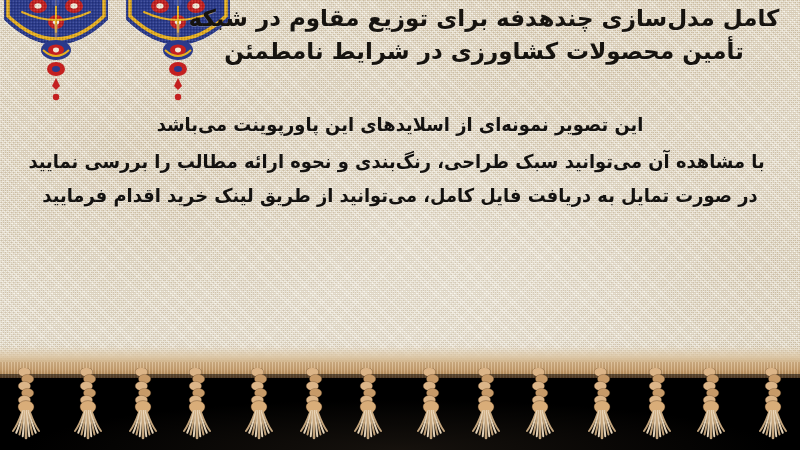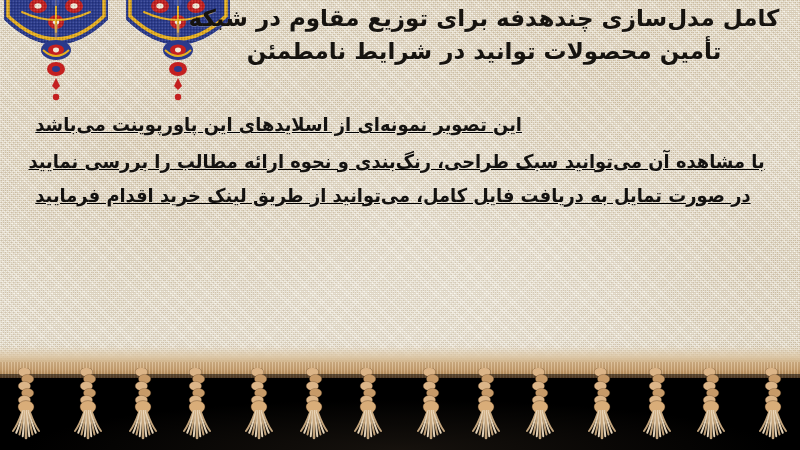--- a/index.html
+++ b/index.html
@@ -89,23 +89,22 @@
     letter-spacing: 0;
     white-space: nowrap;
     text-shadow: 0 1px 0 rgba(255,255,255,0.25);
   }
 
   .body-block {
     position: absolute;
     top: 108px;
     right: 12px;
     left: 12px;
-    text-align: left;
+    text-align: center;
     direction: rtl;
-    text-decoration: underline;
   }
   .body-line {
     font-family: "DejaVu Sans", "Liberation Sans", sans-serif;
     font-size: 19px;
     font-weight: 700;
     color: #141210;
     line-height: 1.78;
     white-space: nowrap;
     transform: scaleX(0.94);
     text-shadow: 0 1px 0 rgba(255,255,255,0.22);
@@ -294,21 +293,21 @@
       <path d="M47 84 Q60 96 73 84" stroke="#e8b020" stroke-width="2" fill="none"></path>
       <ellipse cx="60" cy="103" rx="9" ry="7" fill="#c42020"></ellipse>
       <ellipse cx="60" cy="103" rx="4" ry="3" fill="#2a3a8c"></ellipse>
       <path d="M60 112 L56 120 L60 124 L64 120 Z" fill="#c42020"></path>
       <circle cx="60" cy="131" r="3.2" fill="#c42020"></circle>
     </g>
   </svg>
 
   <div class="title-block">
     <div class="title-line">کامل مدل‌سازی چندهدفه برای توزیع مقاوم در شبکه</div>
-    <div class="title-line">تأمین محصولات توانید در شرایط نامطمئن</div>
+    <div class="title-line">تأمین محصولات کشاورزی در شرایط نامطمئن</div>
   </div>
 
   <div class="body-block">
     <div class="body-line first">این تصویر نمونه‌ای از اسلایدهای این پاورپوینت می‌باشد</div>
     <div class="body-line">با مشاهده آن می‌توانید سبک طراحی، رنگ‌بندی و نحوه ارائه مطالب را بررسی نمایید</div>
     <div class="body-line">در صورت تمایل به دریافت فایل کامل، می‌توانید از طریق لینک خرید اقدام فرمایید</div>
   </div>
 
   <div class="edge-fade"></div>
   <div class="fringe-zone">

